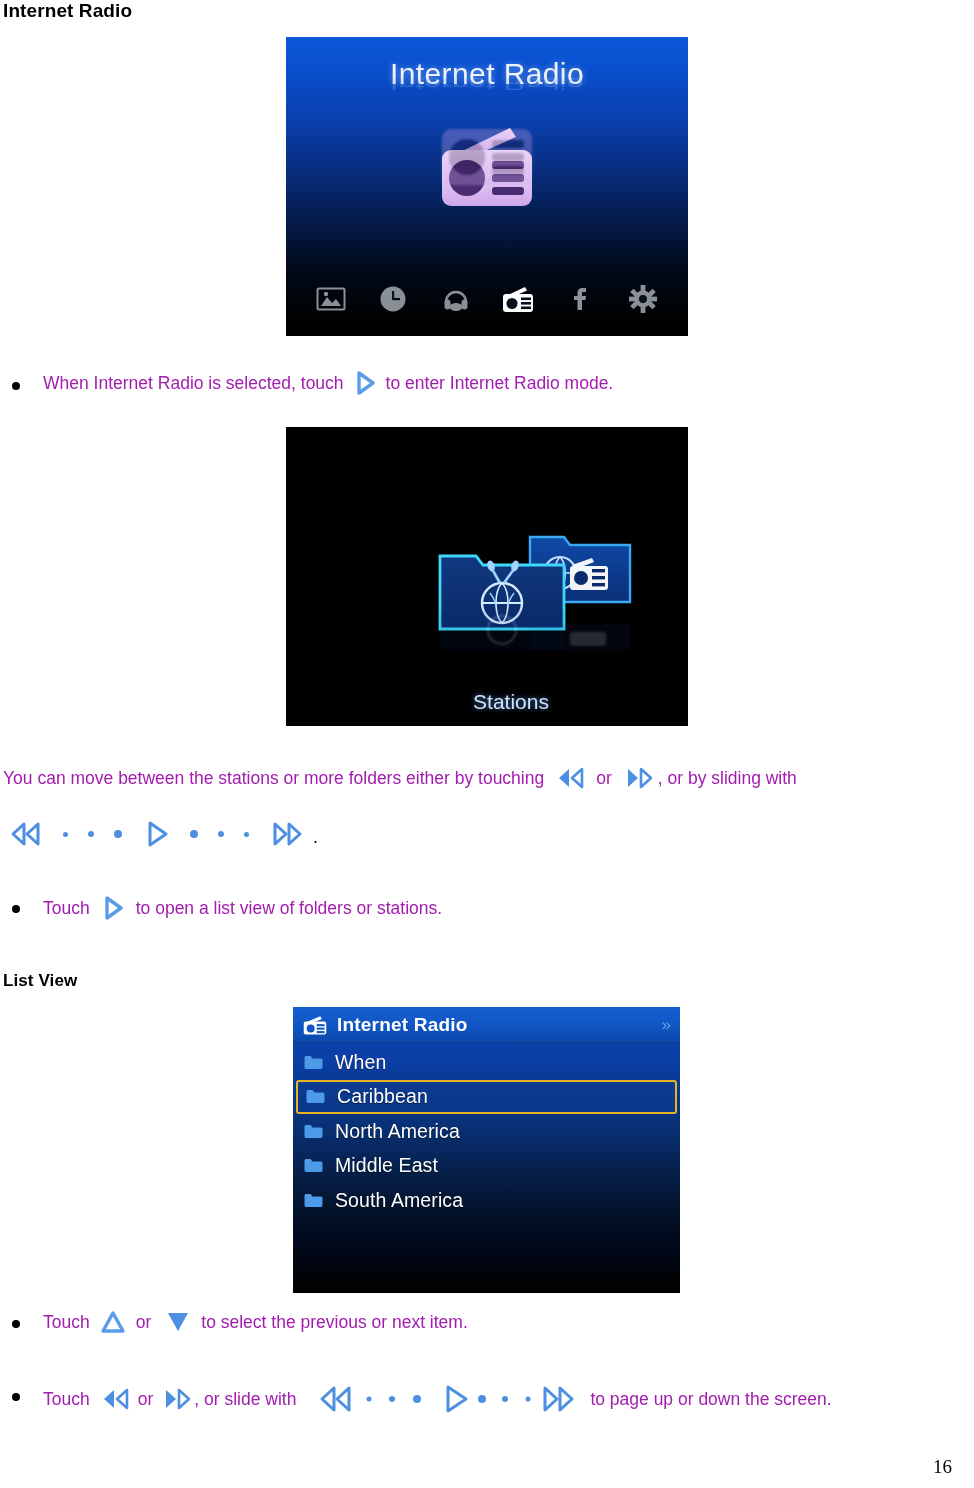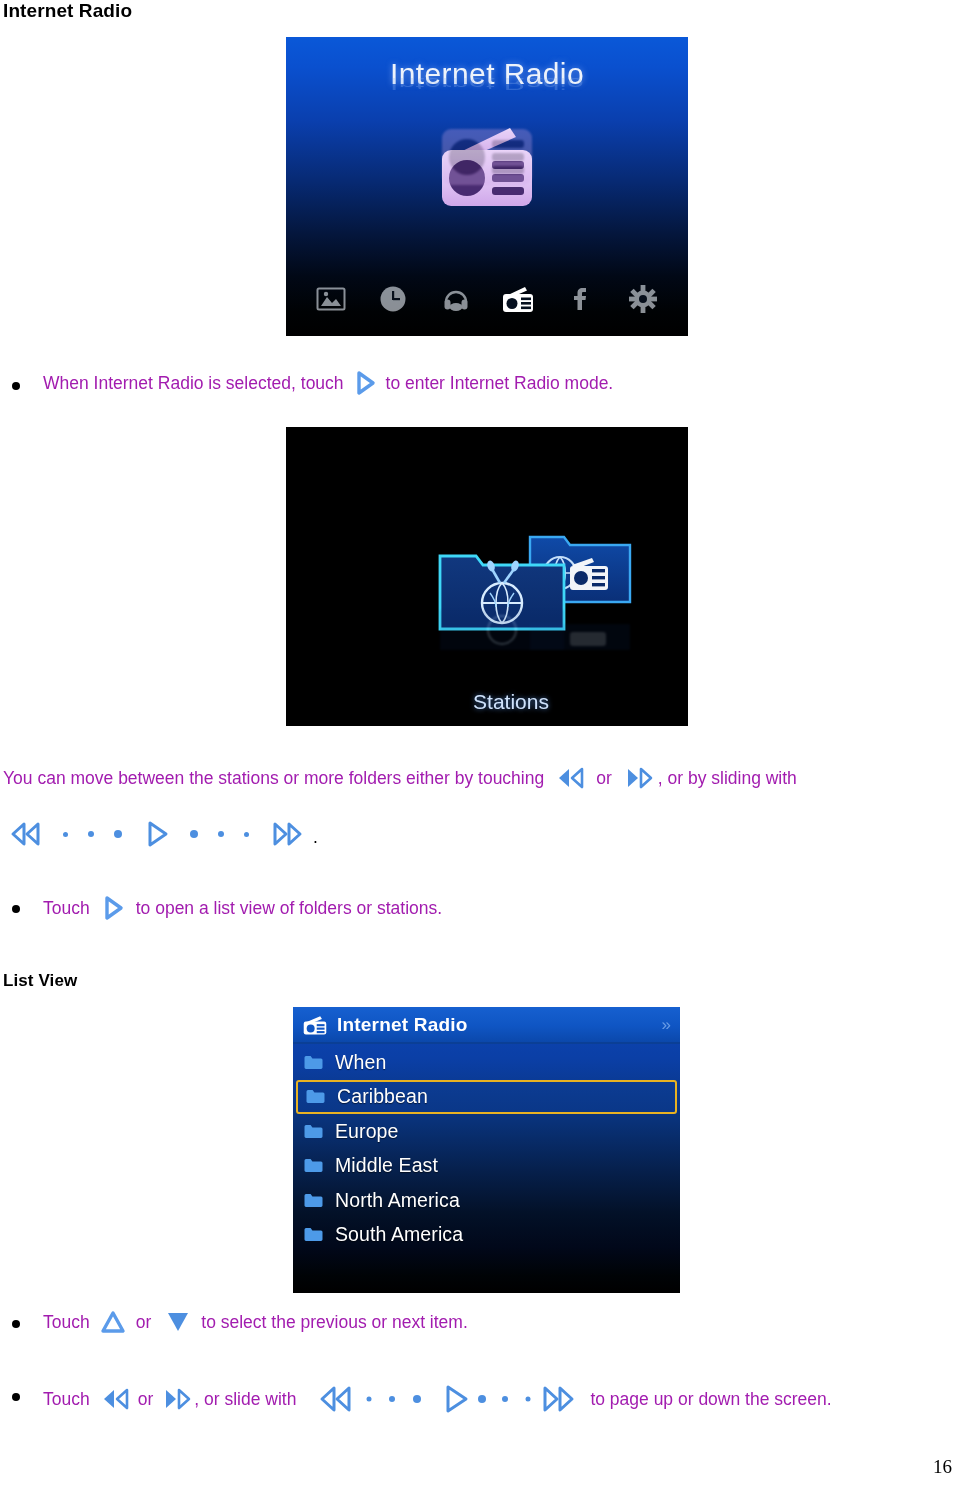--- a/index.html
+++ b/index.html
@@ -532,37 +532,29 @@
           </svg>
         </span>
         <span class="row-label">Caribbean</span>
       </div>
       <div class="lv-row">
         <span class="row-folder">
           <svg viewBox="0 0 19 15" width="19" height="15">
             <path d="M0.5 2.5 A1.6 1.6 0 0 1 2 1 H6.6 L8.4 3.4 H17 A1.6 1.6 0 0 1 18.5 5 V12.5 A1.6 1.6 0 0 1 17 14 H2 A1.6 1.6 0 0 1 0.5 12.5 Z" fill="#4d9ae8"></path>
           </svg>
         </span>
-        <span class="row-label">Europe</span>
+        <span class="row-label">North America</span>
       </div>
       <div class="lv-row">
         <span class="row-folder">
           <svg viewBox="0 0 19 15" width="19" height="15">
             <path d="M0.5 2.5 A1.6 1.6 0 0 1 2 1 H6.6 L8.4 3.4 H17 A1.6 1.6 0 0 1 18.5 5 V12.5 A1.6 1.6 0 0 1 17 14 H2 A1.6 1.6 0 0 1 0.5 12.5 Z" fill="#4d9ae8"></path>
           </svg>
         </span>
         <span class="row-label">Middle East</span>
-      </div>
-      <div class="lv-row">
-        <span class="row-folder">
-          <svg viewBox="0 0 19 15" width="19" height="15">
-            <path d="M0.5 2.5 A1.6 1.6 0 0 1 2 1 H6.6 L8.4 3.4 H17 A1.6 1.6 0 0 1 18.5 5 V12.5 A1.6 1.6 0 0 1 17 14 H2 A1.6 1.6 0 0 1 0.5 12.5 Z" fill="#4d9ae8"></path>
-          </svg>
-        </span>
-        <span class="row-label">North America</span>
       </div>
       <div class="lv-row">
         <span class="row-folder">
           <svg viewBox="0 0 19 15" width="19" height="15">
             <path d="M0.5 2.5 A1.6 1.6 0 0 1 2 1 H6.6 L8.4 3.4 H17 A1.6 1.6 0 0 1 18.5 5 V12.5 A1.6 1.6 0 0 1 17 14 H2 A1.6 1.6 0 0 1 0.5 12.5 Z" fill="#4d9ae8"></path>
           </svg>
         </span>
         <span class="row-label">South America</span>
       </div>
     </div>

